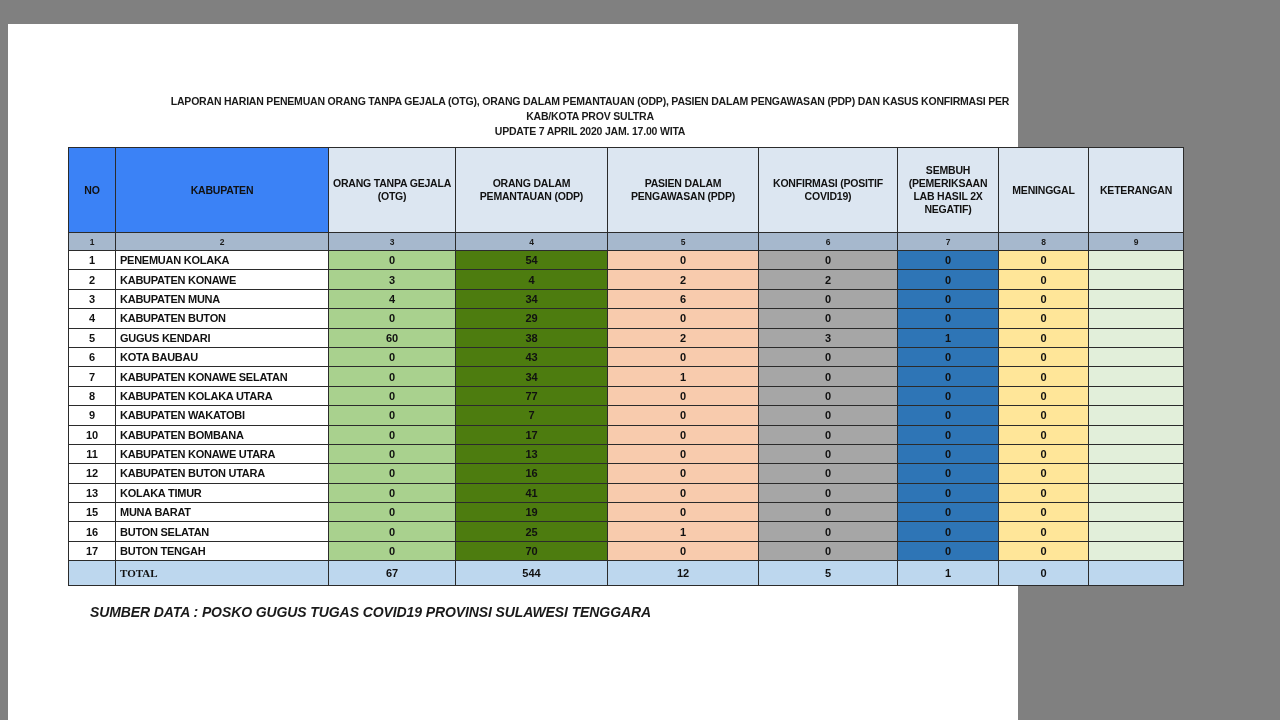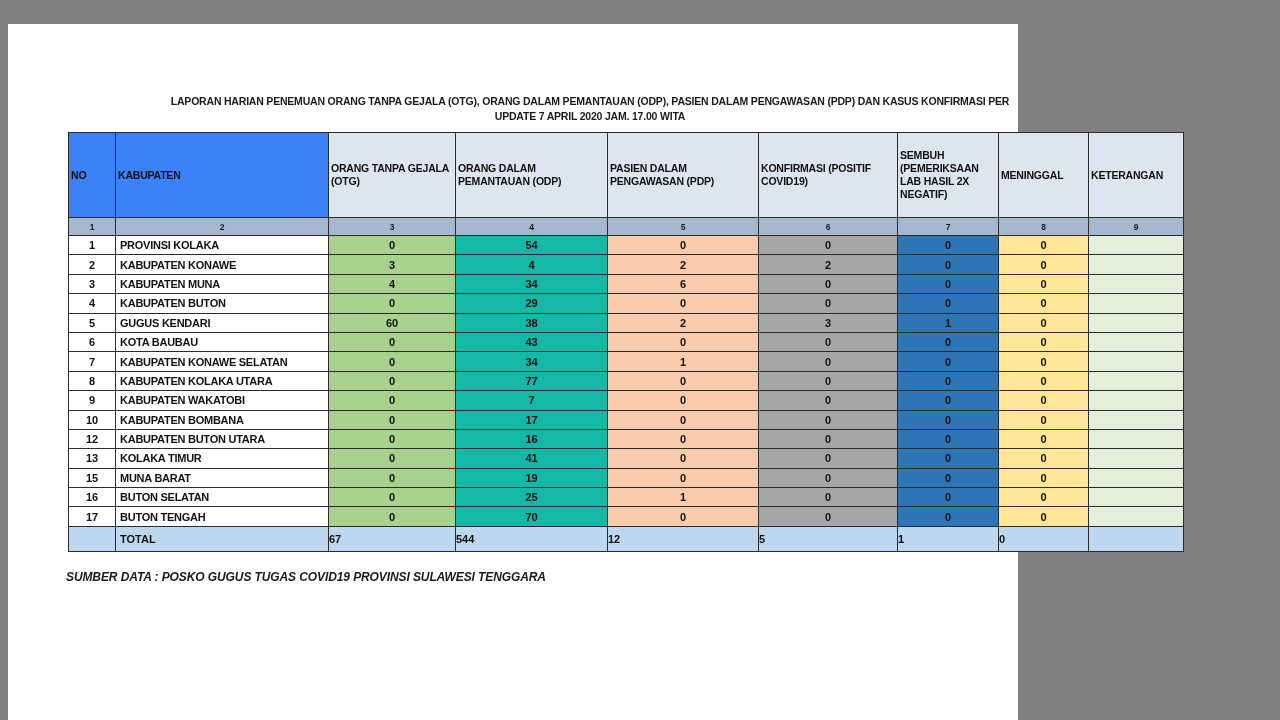--- a/index.html
+++ b/index.html
@@ -62,21 +62,21 @@
   col.c-odp     { width: 152px; }
   col.c-pdp     { width: 151px; }
   col.c-konf    { width: 139px; }
   col.c-sembuh  { width: 101px; }
   col.c-mening  { width: 90px; }
   col.c-ket     { width: 95px; }
 
   thead th.head {
     background: #dce6f1;
     height: 84px;
-    text-align: left;
+    text-align: center;
     font-weight: bold;
     font-size: 10.5px;
     line-height: 13px;
     letter-spacing: -0.2px;
     white-space: normal;
     padding: 0 2px;
   }
   thead th.head.white-head {
     background: #3b82f6;
   }
@@ -99,55 +99,58 @@
     text-align: center;
   }
   tbody td.kab {
     background: #ffffff;
     text-align: left;
     padding-left: 4px;
     font-weight: bold;
     letter-spacing: -0.25px;
   }
   tbody td.otg    { background: #a9d18e; }
-  tbody td.odp    { background: #14b8a6; }
+  tbody td.odp    { background: #4d7c0f; }
   tbody td.pdp    { background: #f8cbad; }
   tbody td.konf   { background: #a6a6a6; }
   tbody td.sembuh { background: #2e75b6; }
   tbody td.mening { background: #ffe699; }
   tbody td.ket    { background: #e2efda; }
 
   tfoot td {
     background: #bdd7ee;
     height: 24px;
+    text-align: center;
     font-weight: bold;
     font-size: 11.5px;
   }
   tfoot td.t-no { background: #bdd7ee; }
   tfoot td.t-label {
     text-align: left;
     padding-left: 4px;
+    font-family: Liberation Serif, serif;
   }
   .source-note {
-    margin-left: 58px;
+    margin-left: 82px;
     margin-top: 18px;
-    font-size: 12px;
+    font-size: 14px;
     font-weight: bold;
     font-style: italic;
     color: #1a1a1a;
     letter-spacing: -0.1px;
   }
 </style>
 </head>
 <body>
 
 <div class="page">
 
   <div class="doc-title">
     <span>LAPORAN HARIAN PENEMUAN ORANG TANPA GEJALA (OTG), ORANG DALAM PEMANTAUAN (ODP), PASIEN DALAM PENGAWASAN (PDP) DAN KASUS KONFIRMASI PER</span>
+    <span class="line2">KAB/KOTA PROV SULTRA</span>
     <span class="line3">UPDATE 7 APRIL  2020 JAM. 17.00 WITA</span>
   </div>
 
   <table class="report">
     <colgroup>
       <col class="c-no">
         <col class="c-kab">
         <col class="c-otg">
         <col class="c-odp">
       <col class="c-pdp">
@@ -176,21 +179,21 @@
         <th>5</th>
         <th>6</th>
         <th>7</th>
         <th>8</th>
         <th>9</th>
       </tr>
     </thead>
     <tbody id="tbody">
         <tr>
           <td class="no">1</td>
-          <td class="kab">PROVINSI KOLAKA</td>
+          <td class="kab">PENEMUAN KOLAKA</td>
           <td class="otg">0</td>
           <td class="odp">54</td>
           <td class="pdp">0</td>
           <td class="konf">0</td>
           <td class="sembuh">0</td>
           <td class="mening">0</td>
           <td class="ket"></td>
         </tr>
         <tr>
           <td class="no">2</td>
@@ -278,20 +281,31 @@
           <td class="konf">0</td>
           <td class="sembuh">0</td>
           <td class="mening">0</td>
           <td class="ket"></td>
         </tr>
         <tr>
           <td class="no">10</td>
           <td class="kab">KABUPATEN BOMBANA</td>
           <td class="otg">0</td>
           <td class="odp">17</td>
+          <td class="pdp">0</td>
+          <td class="konf">0</td>
+          <td class="sembuh">0</td>
+          <td class="mening">0</td>
+          <td class="ket"></td>
+        </tr>
+        <tr>
+          <td class="no">11</td>
+          <td class="kab">KABUPATEN KONAWE UTARA</td>
+          <td class="otg">0</td>
+          <td class="odp">13</td>
           <td class="pdp">0</td>
           <td class="konf">0</td>
           <td class="sembuh">0</td>
           <td class="mening">0</td>
           <td class="ket"></td>
         </tr>
         <tr>
           <td class="no">12</td>
           <td class="kab">KABUPATEN BUTON UTARA</td>
           <td class="otg">0</td>

